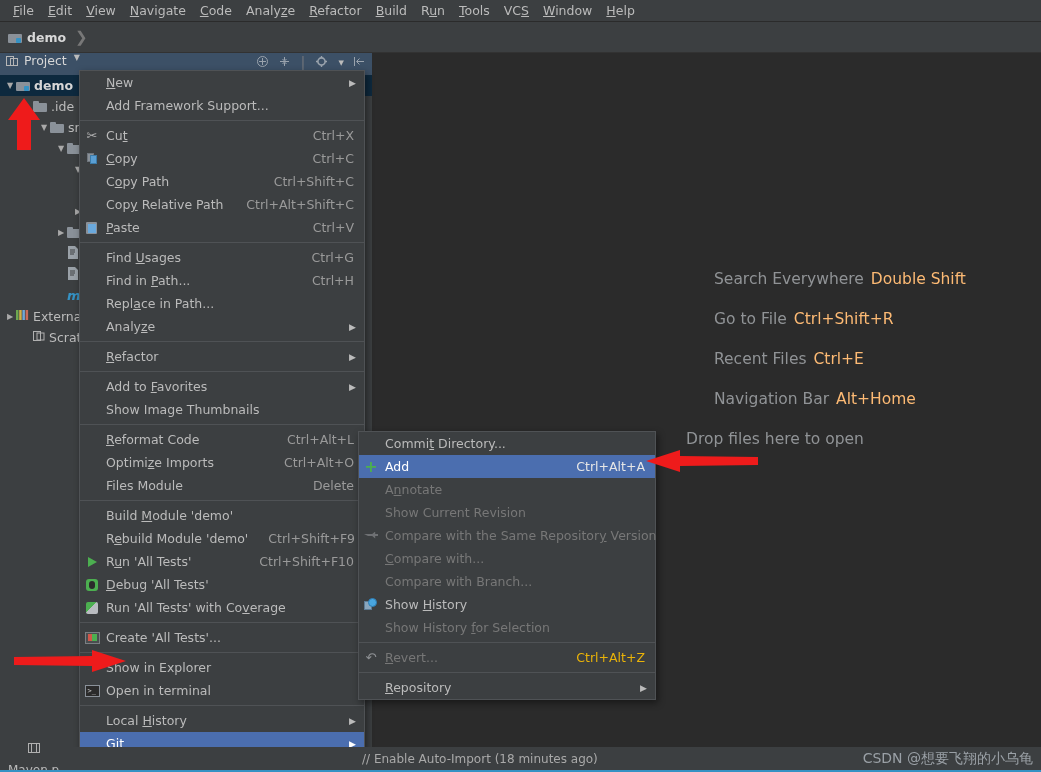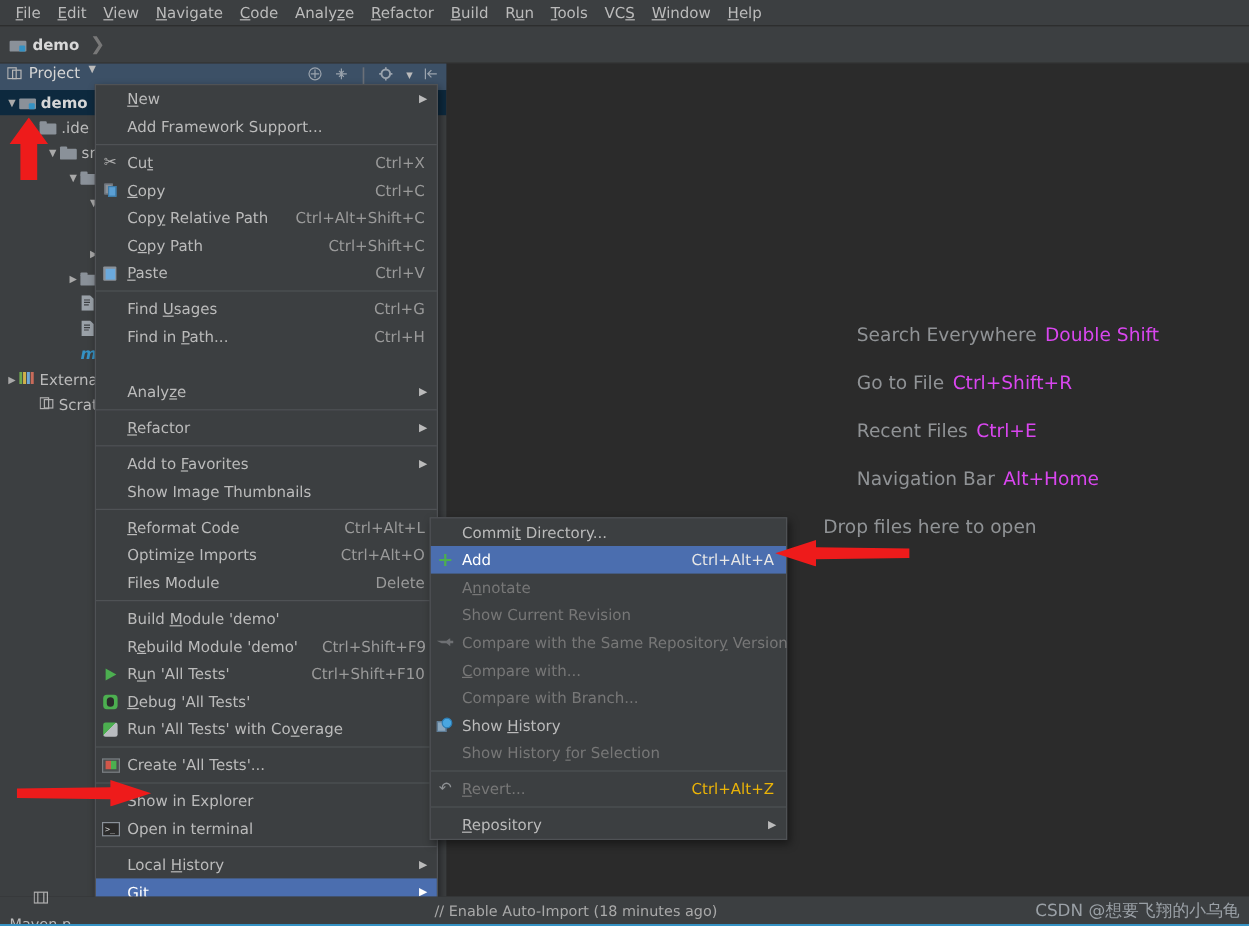--- a/index.html
+++ b/index.html
@@ -67,21 +67,21 @@
   .folder.blue:after{content:"";position:absolute;left:8px;top:6px;width:5px;height:5px;background:#3592c4;border-radius:1px;}
 
   
   .editor {
     position: absolute; left: 372px; top: 53px; width: 669px; height: 694px;
     background: #2b2b2b;
   }
   .hints { position: absolute; left: 314px; top: 217px; }
   .hint-row { font-size: 15.5px; margin-bottom: 22px; white-space: nowrap; }
   .hint-row .name { color: #909396; margin-left: 28px; }
-  .hint-row .key { color: #d946ef; margin-left: 7px; }
+  .hint-row .key { color: #fdba74; margin-left: 7px; }
   .hint-drop { font-size: 15.5px; color: #909396; }
 
   
   .statusbar {
     position: absolute; left: 0; top: 747px; width: 1041px; height: 25px;
     background: #3c3f41; display: flex; align-items: center;
   }
   .statusbar .maven { display:flex; align-items:center; gap:6px; font-size:12px; color:#bbbbbb; padding-left:8px;flex-direction:column; }
   .status-msg { position: absolute; left: 362px; top: 752px; font-size: 12px; color: #a9a9a9; white-space: nowrap;}
   .watermark { position:absolute; right: 8px; top: 750px; font-size: 14px; color: #9aa0a6; white-space:nowrap; }
@@ -328,27 +328,27 @@
           <span class="g-copy">
             <i></i>
             <b></b>
           </span>
         </span>
         <span class="mtext"><u class="acc">C</u>opy</span>
         <span class="maccel">Ctrl+C</span>
       </div>
       <div class="mrow">
         <span class="micon"></span>
+        <span class="mtext">C<u class="acc">o</u>py Path</span>
+        <span class="maccel">Ctrl+Shift+C</span>
+      </div>
+      <div class="mrow">
+        <span class="micon"></span>
         <span class="mtext">Cop<u class="acc">y</u> Relative Path</span>
         <span class="maccel">Ctrl+Alt+Shift+C</span>
-      </div>
-      <div class="mrow">
-        <span class="micon"></span>
-        <span class="mtext">C<u class="acc">o</u>py Path</span>
-        <span class="maccel">Ctrl+Shift+C</span>
       </div>
       <div class="mrow">
         <span class="micon">
           <span class="g-paste">
             <i></i>
             <b></b>
           </span>
         </span>
         <span class="mtext"><u class="acc">P</u>aste</span>
         <span class="maccel">Ctrl+V</span>
@@ -359,20 +359,21 @@
         <span class="mtext">Find <u class="acc">U</u>sages</span>
         <span class="maccel">Ctrl+G</span>
       </div>
       <div class="mrow">
         <span class="micon"></span>
         <span class="mtext">Find in <u class="acc">P</u>ath...</span>
         <span class="maccel">Ctrl+H</span>
       </div>
       <div class="mrow">
         <span class="micon"></span>
+        <span class="mtext">Repl<u class="acc">a</u>ce in Path...</span>
       </div>
       <div class="mrow">
         <span class="micon"></span>
         <span class="mtext">Analy<u class="acc">z</u>e</span>
         <span class="marrow">▶</span>
       </div>
       <div class="msep"></div>
       <div class="mrow">
         <span class="micon"></span>
         <span class="mtext"><u class="acc">R</u>efactor</span>

